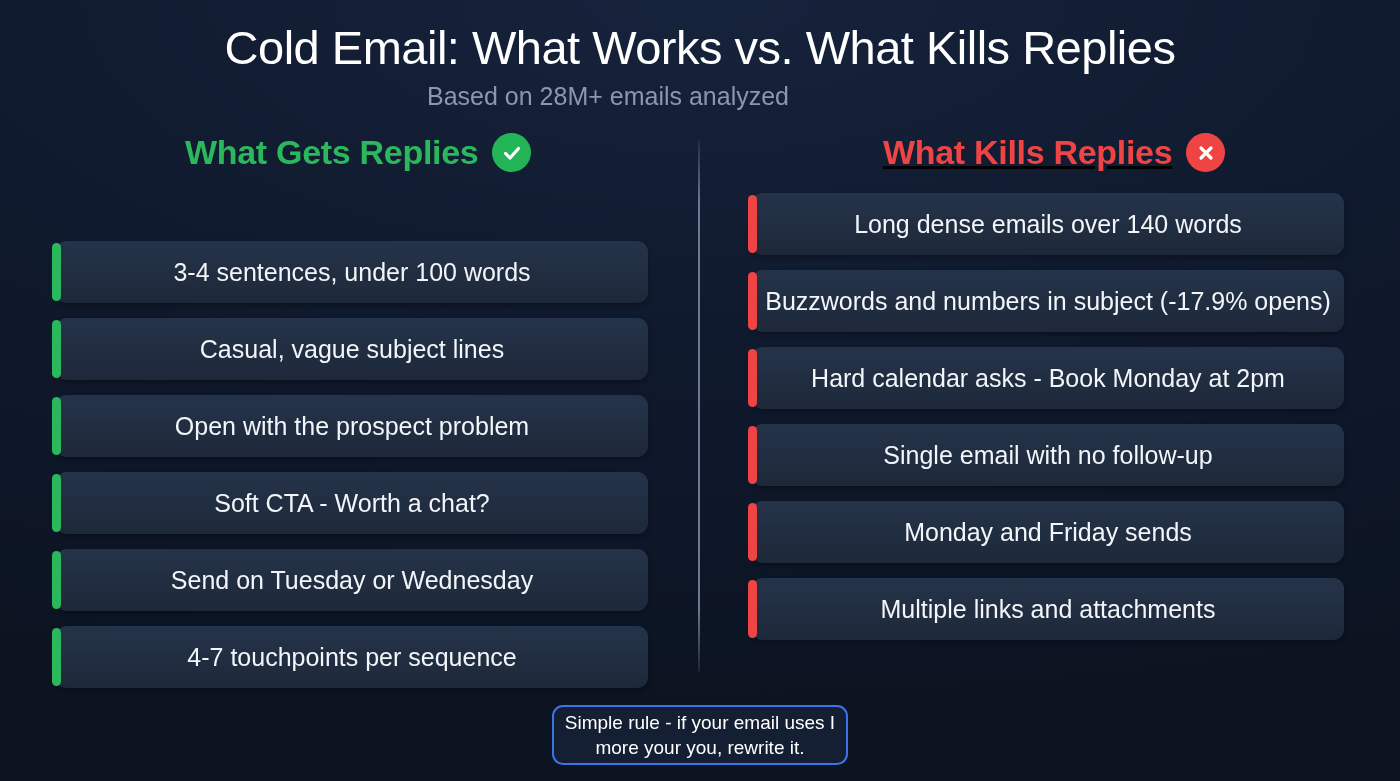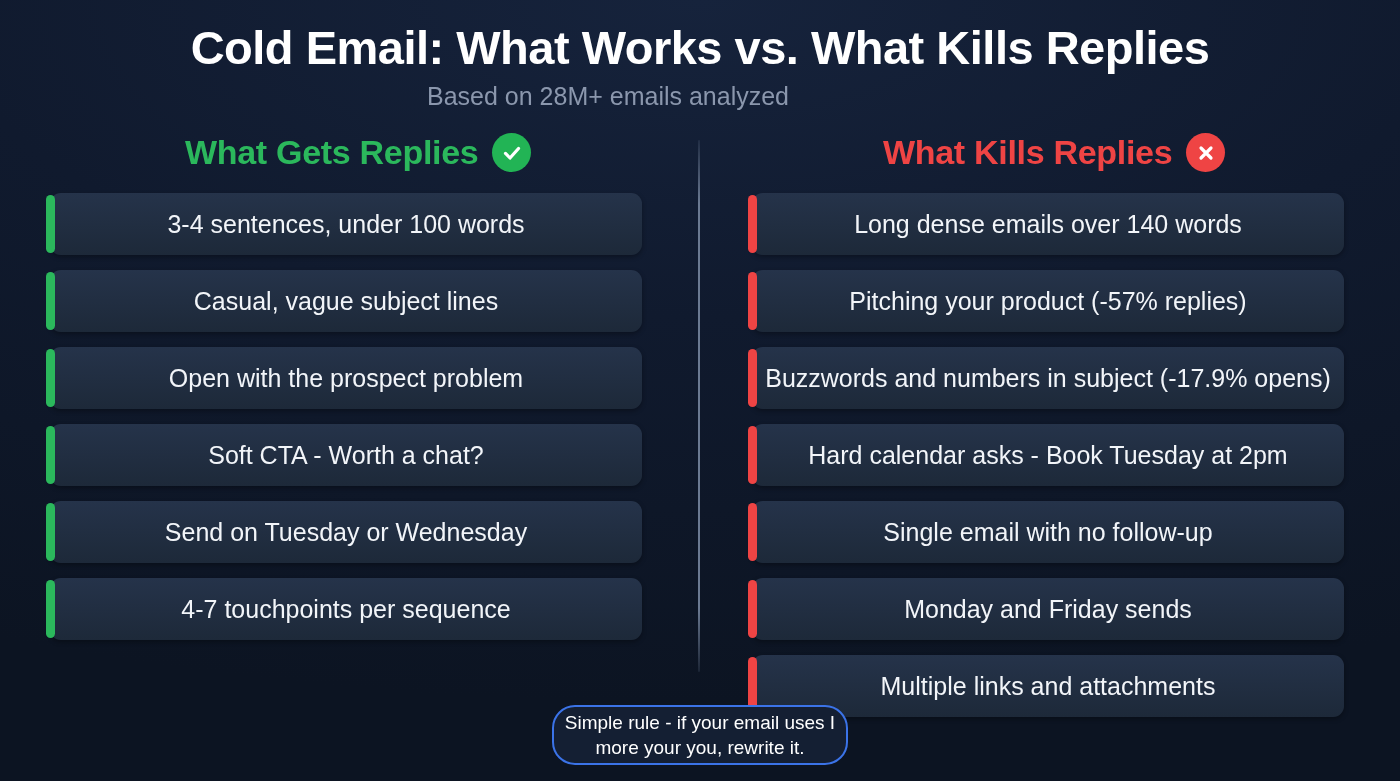--- a/index.html
+++ b/index.html
@@ -23,21 +23,21 @@
   }
 
   
   .title {
     position: absolute;
     top: 20px;
     left: 0;
     width: 1400px;
     text-align: center;
     font-size: 47px;
-    font-weight: bold;
+    font-weight: normal;
     letter-spacing: -0.5px;
     color: #ffffff;
     white-space: nowrap;
   }
   .subtitle {
     position: absolute;
     top: 82px;
     left: 0;
     width: 1216px;
     text-align: center;
@@ -48,21 +48,21 @@
   
   .col-head {
     position: absolute;
     top: 133px;
     display: flex;
     align-items: center;
     gap: 14px;
     white-space: nowrap;
   }
   .col-head.left  { left: 185px; }
-  .col-head.right { left: 883px; }
+  .col-head.right { left: 883px; text-decoration: underline; }
   .col-head-text {
     font-size: 34px;
     font-weight: bold;
     letter-spacing: -0.3px;
   }
   .col-head.left  .col-head-text { color: #2bb85c; }
   .col-head.right .col-head-text { color: #ef4444; }
 
   .badge {
     width: 39px;
@@ -87,21 +87,21 @@
     background: linear-gradient(180deg, rgba(110,128,155,0.15) 0%, #6b7a92 12%, #6b7a92 88%, rgba(110,128,155,0.15) 100%);
     border-radius: 2px;
   }
 
   
   .col {
     position: absolute;
     top: 193px;
     width: 592px;
   }
-  .col.left  { left: 50px; }
+  .col.left  { left: 56px; margin-top: 48px; }
   .col.right { left: 752px; }
 
   .card {
     position: relative;
     height: 62px;
     margin-bottom: 15px;
     display: flex;
     align-items: center;
     justify-content: center;
     border-radius: 11px;
@@ -141,21 +141,21 @@
 
   
   .callout {
     position: absolute;
     left: 552px;
     top: 705px;
     width: 296px;
     height: 60px;
     box-sizing: border-box;
     border: 2px solid #3b73e8;
-    border-radius: 23px;
+    border-radius: 11px;
     background: #141f33;
     display: flex;
     align-items: center;
     justify-content: center;
     text-align: center;
     padding: 0 10px;
   }
   .callout-text {
     font-size: 19px;
     line-height: 25px;
@@ -209,27 +209,24 @@
     <div class="card">
         <span class="card-text">4-7 touchpoints per sequence</span>
       </div>
   </div>
 
   <div class="col right">
     <div class="card">
         <span class="card-text">Long dense emails over 140 words</span>
       </div>
     <div class="card">
-        <span class="card-text">Pitching your product (-57% replies)</span>
-      </div>
-    <div class="card">
         <span class="card-text">Buzzwords and numbers in subject (-17.9% opens)</span>
       </div>
     <div class="card">
-        <span class="card-text">Hard calendar asks - Book Tuesday at 2pm</span>
+        <span class="card-text">Hard calendar asks - Book Monday at 2pm</span>
       </div>
     <div class="card">
         <span class="card-text">Single email with no follow-up</span>
       </div>
     <div class="card">
         <span class="card-text">Monday and Friday sends</span>
       </div>
     <div class="card">
         <span class="card-text">Multiple links and attachments</span>
       </div>

